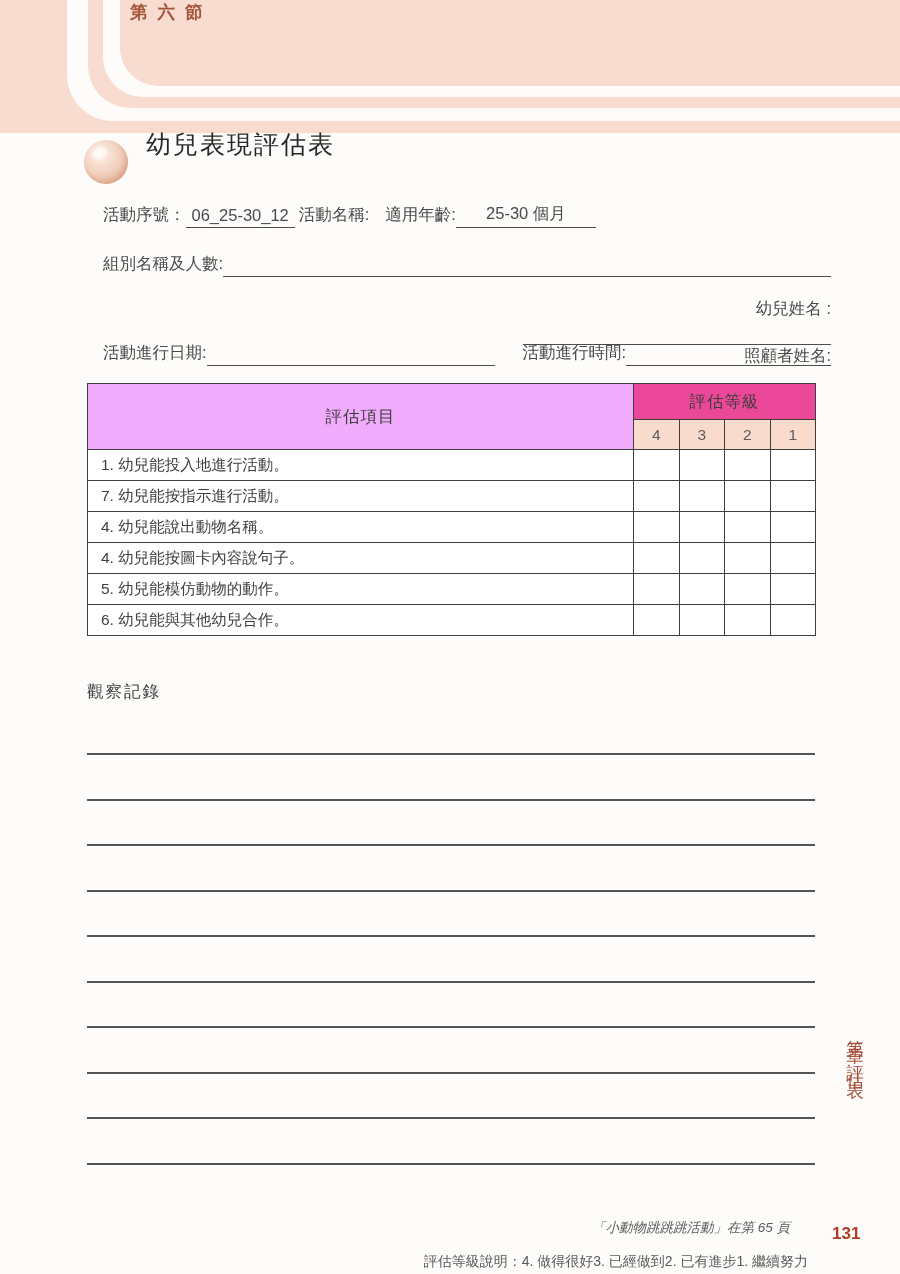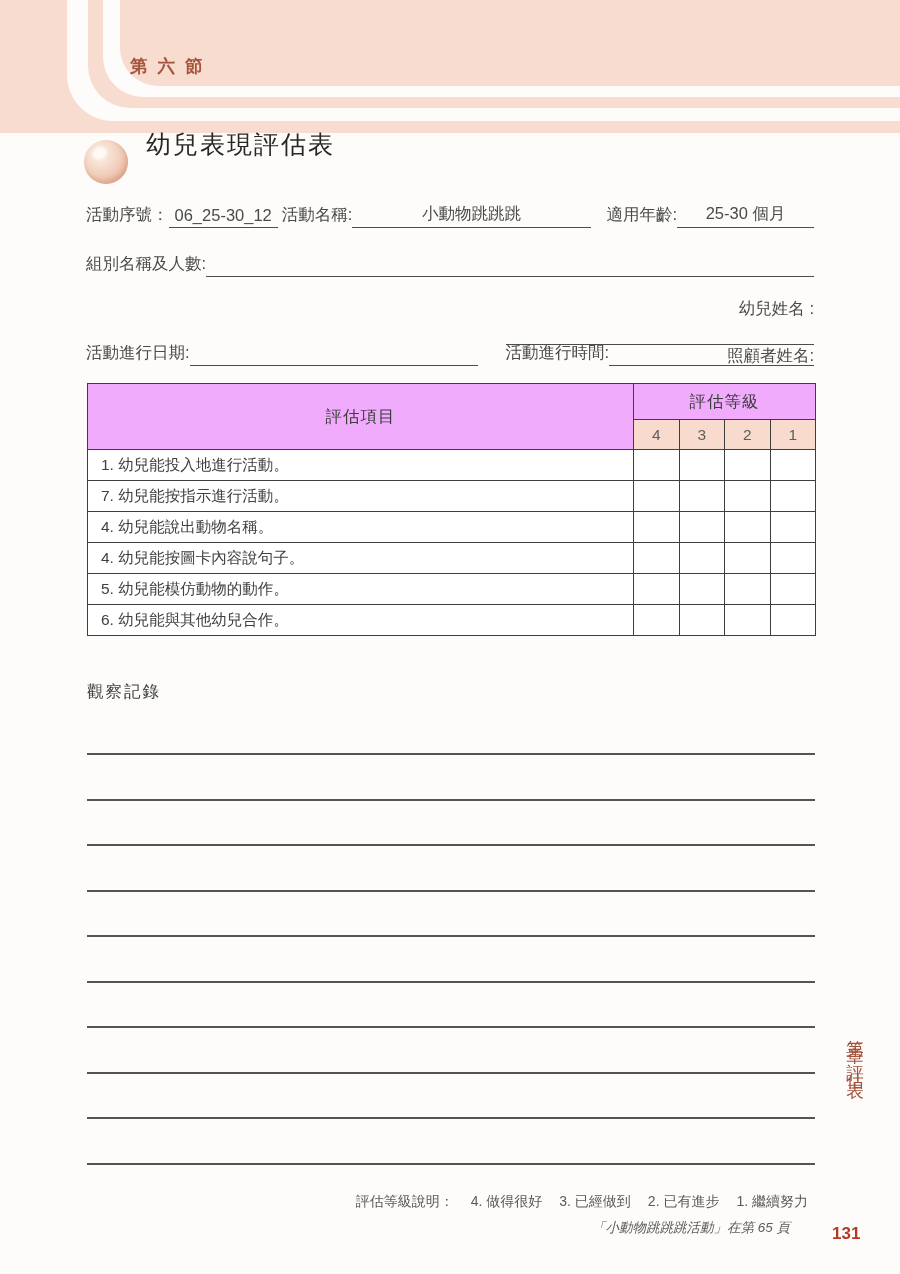--- a/index.html
+++ b/index.html
@@ -8,49 +8,49 @@
     background:#fdfcfb; overflow:hidden;
     font-family:"Liberation Sans","DejaVu Sans",sans-serif;
   }
   
   .hdr { position:absolute; left:0; top:0; width:900px; height:133px; }
   .hdr-base { position:absolute; inset:0; background:#f8dccf; }
   .hdr-w1 { position:absolute; left:67px; top:0; right:0; height:121px; background:#fdfcfb; border-bottom-left-radius:46px; }
   .hdr-p1 { position:absolute; left:88px; top:0; right:0; height:108px; background:#f8dccf; border-bottom-left-radius:42px; }
   .hdr-w2 { position:absolute; left:103px; top:0; right:0; height:97px; background:#fdfcfb; border-bottom-left-radius:40px; }
   .hdr-band { position:absolute; left:120px; top:0; right:0; height:86px; background:#f8dccf;
-    border-bottom-left-radius:38px; display:flex; align-items:flex-end; padding:0 0 8px 10px; box-sizing:border-box; }
+    border-bottom-left-radius:38px; display:flex; align-items:flex-start; padding:0 0 8px 10px; box-sizing:border-box; }
   .sec-label { color:#a4543a; font-weight:bold; font-size:17.5px; letter-spacing:10px; margin-right:48px; white-space:nowrap; }
   .sec-title { color:#a4543a; font-weight:bold; font-size:17.5px; letter-spacing:0.5px; white-space:nowrap; }
   
   .ball { position:absolute; left:84px; top:140px; width:44px; height:44px; border-radius:50%;
     background:radial-gradient(circle at 36% 32%, #fdf7f1 0%, #f8e4d7 20%, #f1ceba 52%, #e7b59d 80%, #dfa78d 100%);
     box-shadow:inset -2px -3px 5px rgba(205,140,110,0.45); }
   .ball-hl { position:absolute; left:8px; top:7px; width:15px; height:12px; border-radius:50%;
     background:rgba(255,252,248,0.85); transform:rotate(-25deg); filter:blur(1px); }
   .form-title { position:absolute; left:146px; top:128px; font-size:25px; color:#262626; letter-spacing:2px; }
   
-  .frow { position:absolute; left:86px; width:728px; display:flex; align-items:flex-end; font-size:16.5px; color:#4a4a4a; white-space:nowrap; }
+  .frow { position:absolute; left:103px; width:728px; display:flex; align-items:flex-end; font-size:16.5px; color:#4a4a4a; white-space:nowrap; }
   .frow .lbl { padding-bottom:2px; }
   .uline { border-bottom:1.6px solid #4c4c4c; text-align:center; padding:0 6px 2px 6px; }
   .uflex { flex:1 1 auto; border-bottom:1.6px solid #4c4c4c; height:22px; }
   .ufix  { border-bottom:1.6px solid #4c4c4c; height:22px; }
   
   table.assess { position:absolute; left:87px; top:383px; border-collapse:collapse; table-layout:fixed; }
   table.assess td { border:1.6px solid #3e3e3e; box-sizing:border-box; }
   .item-hdr { width:546px; background:#f0abfc; text-align:center; font-size:16.5px; color:#3d3d3d; letter-spacing:1px;margin-left:44px; }
-  .grade-hdr { background:#f0abfc; text-align:center; font-size:16.5px; color:#3d3d3d; height:36px; letter-spacing:1px; }
+  .grade-hdr { background:#ec4899; text-align:center; font-size:16.5px; color:#3d3d3d; height:36px; letter-spacing:1px; }
   .grade-col { width:45.5px; background:#f9dbcd; text-align:center; font-size:15.5px; color:#5d5d5d; height:30px; }
   .item-cell { width:546px; font-size:15.5px; color:#404040; padding:0 0 0 13px; height:31px; background:#fff; }
   .score-cell { width:45.5px; background:#fff; height:31px; }
   
   .obs-label { position:absolute; left:87px; top:681px; font-size:16.5px; color:#3d3d3d; letter-spacing:2px; }
   .ruled { position:absolute; left:87px; width:728px; height:2px; background:#545454; }
   
-  .legend { position:absolute; top:1193px; right:92px; display:flex; gap:17px; font-size:14px; color:#5a5a5a; white-space:nowrap; }
+  .legend { position:absolute; top:1253px; right:92px; display:flex; font-size:14px; color:#5a5a5a; white-space:nowrap; }
   .ref { position:absolute; top:1219px; right:110px; font-size:13.5px; color:#5a5a5a; white-space:nowrap;font-style:italic; }
   .pageno { position:absolute; left:832px; top:1224px; font-size:17px; font-weight:bold; color:#b23b25; }
   
   .chtab { position:absolute; left:843px; top:1026px; display:flex; flex-direction:column; align-items:center; gap:15px; color:#a4503a; }
   .chtab span { writing-mode:vertical-rl; font-size:17.5px; }
   .chtab .c1 { letter-spacing:3px; }
   .chtab .c2 { letter-spacing:9px; }
 </style>
 </head>
 <body>
@@ -67,21 +67,20 @@
 
 <div class="ball">
     <div class="ball-hl"></div>
   </div>
 <div class="form-title">幼兒表現評估表</div>
 
 <div class="frow" style="top:203px;">
   <span class="lbl">活動序號：</span>
   <span class="uline">06_25-30_12</span>
   <span class="lbl" style="margin-left:4px;">活動名稱:</span>
-  <span class="uline" style="width:232px;">小動物跳跳跳</span>
   <span class="lbl" style="margin-left:16px;">適用年齡:</span>
   <span class="uline" style="width:128px;">25-30 個月</span>
 </div>
 
 <div class="frow" style="top:253px;">
   <span class="lbl">組別名稱及人數:</span>
   <span class="uflex"></span>
 </div>
 
 <div class="frow" style="top:298px;flex-direction:column;">

